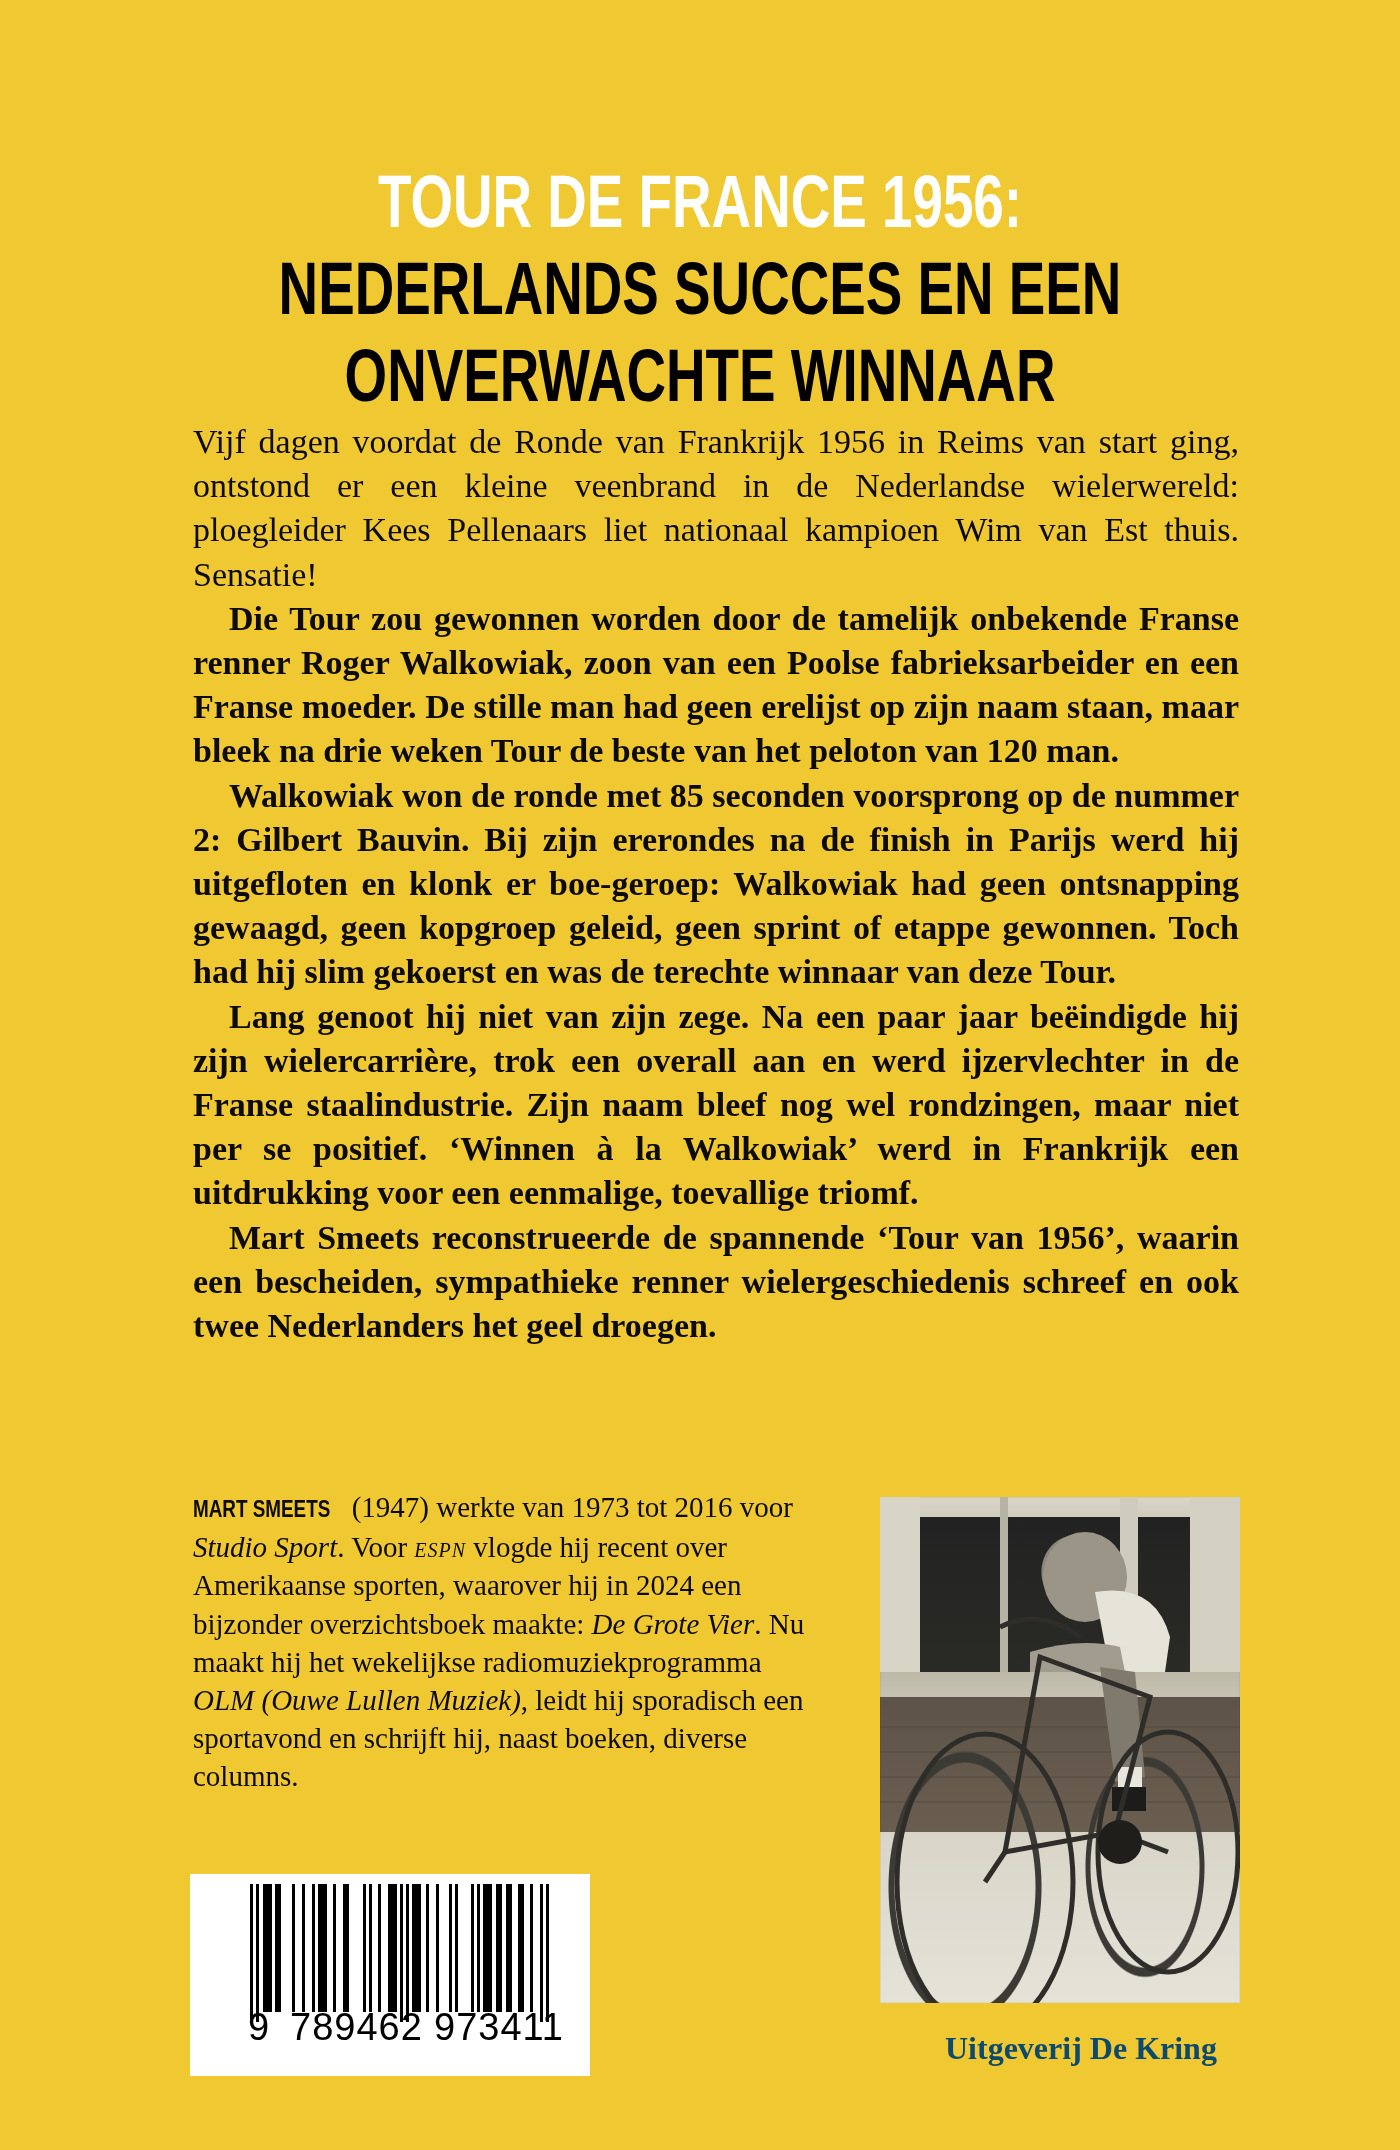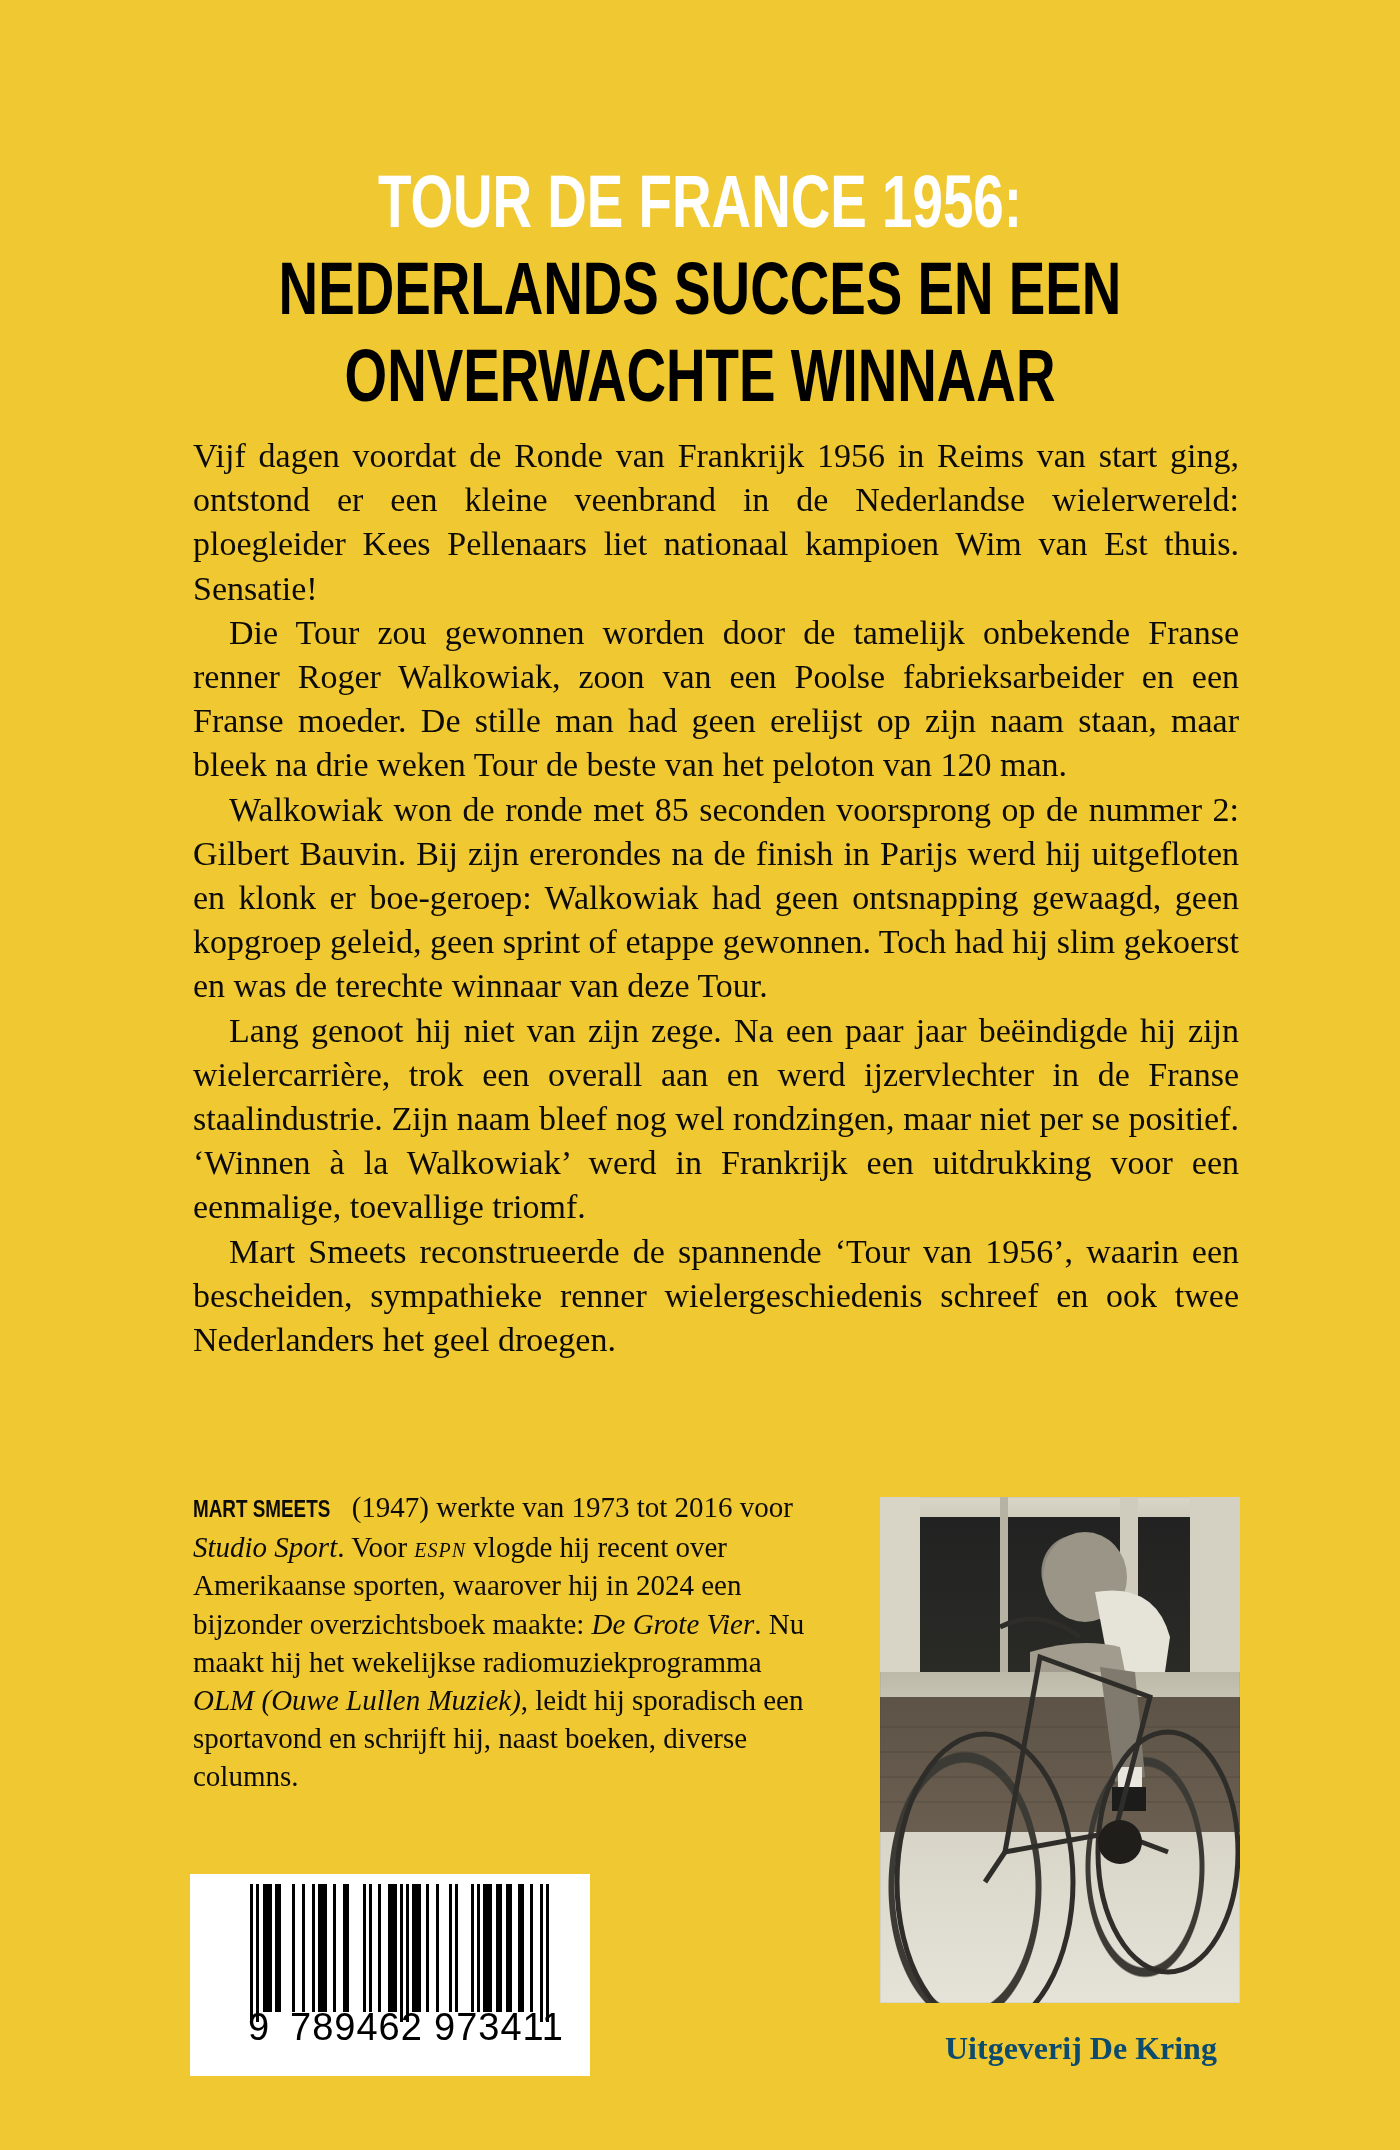--- a/index.html
+++ b/index.html
@@ -32,33 +32,34 @@
       transform: scaleX(0.74);
       transform-origin: center;
       white-space: nowrap;
     }
     .title .line1 { color: #ffffff; }
     .title .line2, .title .line3 { color: #000000; }
 
     .body-text {
       position: absolute;
       left: 193px;
-      top: 434px;
+      top: 420px;
       width: 1046px;
       font-size: 34px;
       line-height: 44.2px;
       text-align: justify;
       hyphens: manual;
     }
     .body-text p {
       margin: 0;
       text-indent: 0;
     }
     .body-text p + p {
       text-indent: 36px;
+      font-weight: bold;
     }
 
     .bio {
       position: absolute;
       left: 193px;
       top: 1488px;
       width: 620px;
       font-size: 29px;
       line-height: 38.2px;
     }

